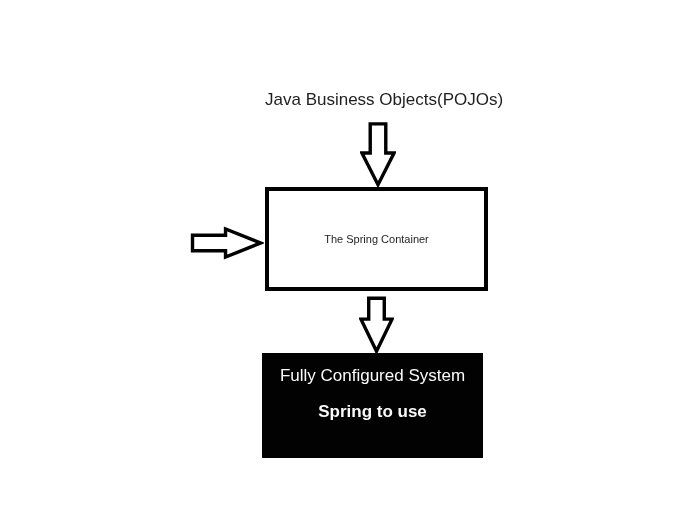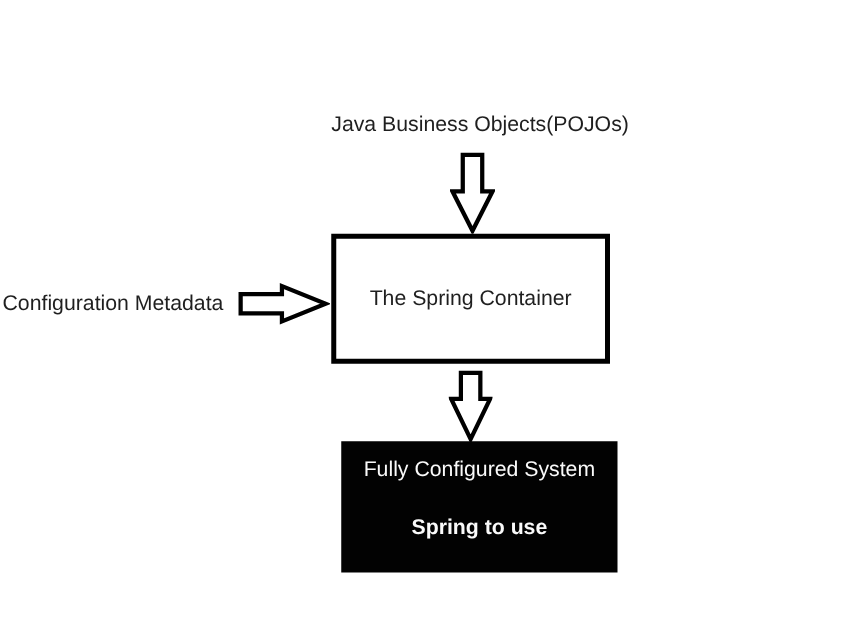--- a/index.html
+++ b/index.html
@@ -51,36 +51,36 @@
     height: 104px;
     box-sizing: border-box;
     background: var(--box-fill, #ffffff);
     border: 4px solid var(--border, #000000);
     display: flex;
     align-items: center;
     justify-content: center;
   }
   .spring-box .box-text {
     color: var(--ink, #1f1f1f);
-    font-size: 17px;
+    font-size: 11px;
     white-space: nowrap;
   }
   .output-box {
     position: absolute;
-    left: 273px;
+    left: 262px;
     top: 353px;
     width: 221px;
     height: 105px;
     box-sizing: border-box;
     background: var(--output-bg, #020202);
     display: flex;
     flex-direction: column;
     align-items: center;
     padding-top: 13px;
-    gap: 26px;
+    gap: 16px;
   }
   .output-line-1 {
     color: var(--output-text, #fafafa);
     font-size: 17px;
     line-height: 20px;
     white-space: nowrap;
   }
   .output-line-2 {
     color: var(--output-text, #fafafa);
     font-size: 17px;
@@ -101,21 +101,20 @@
 <div class="canvas">
 
   <div class="label top-label">Java Business Objects(POJOs)</div>
 
   <span class="arrow arrow-down-1">
     <svg width="36" height="67" viewBox="0 0 37 67" xmlns="http://www.w3.org/2000/svg">
       <polygon points="10.5,2 26.5,2 26.5,32 35,32 18.5,64.5 2,32 10.5,32"></polygon>
     </svg>
   </span>
 
-  <div class="label left-label">Configuration Metadata</div>
 
   <span class="arrow arrow-right">
     <svg width="74" height="34" viewBox="0 0 75 35" xmlns="http://www.w3.org/2000/svg">
       <polygon points="2,9.5 36,9.5 36,3 72,17.5 36,32 36,25.5 2,25.5"></polygon>
     </svg>
   </span>
 
   <div class="spring-box">
     <span class="box-text">The Spring Container</span>
   </div>

